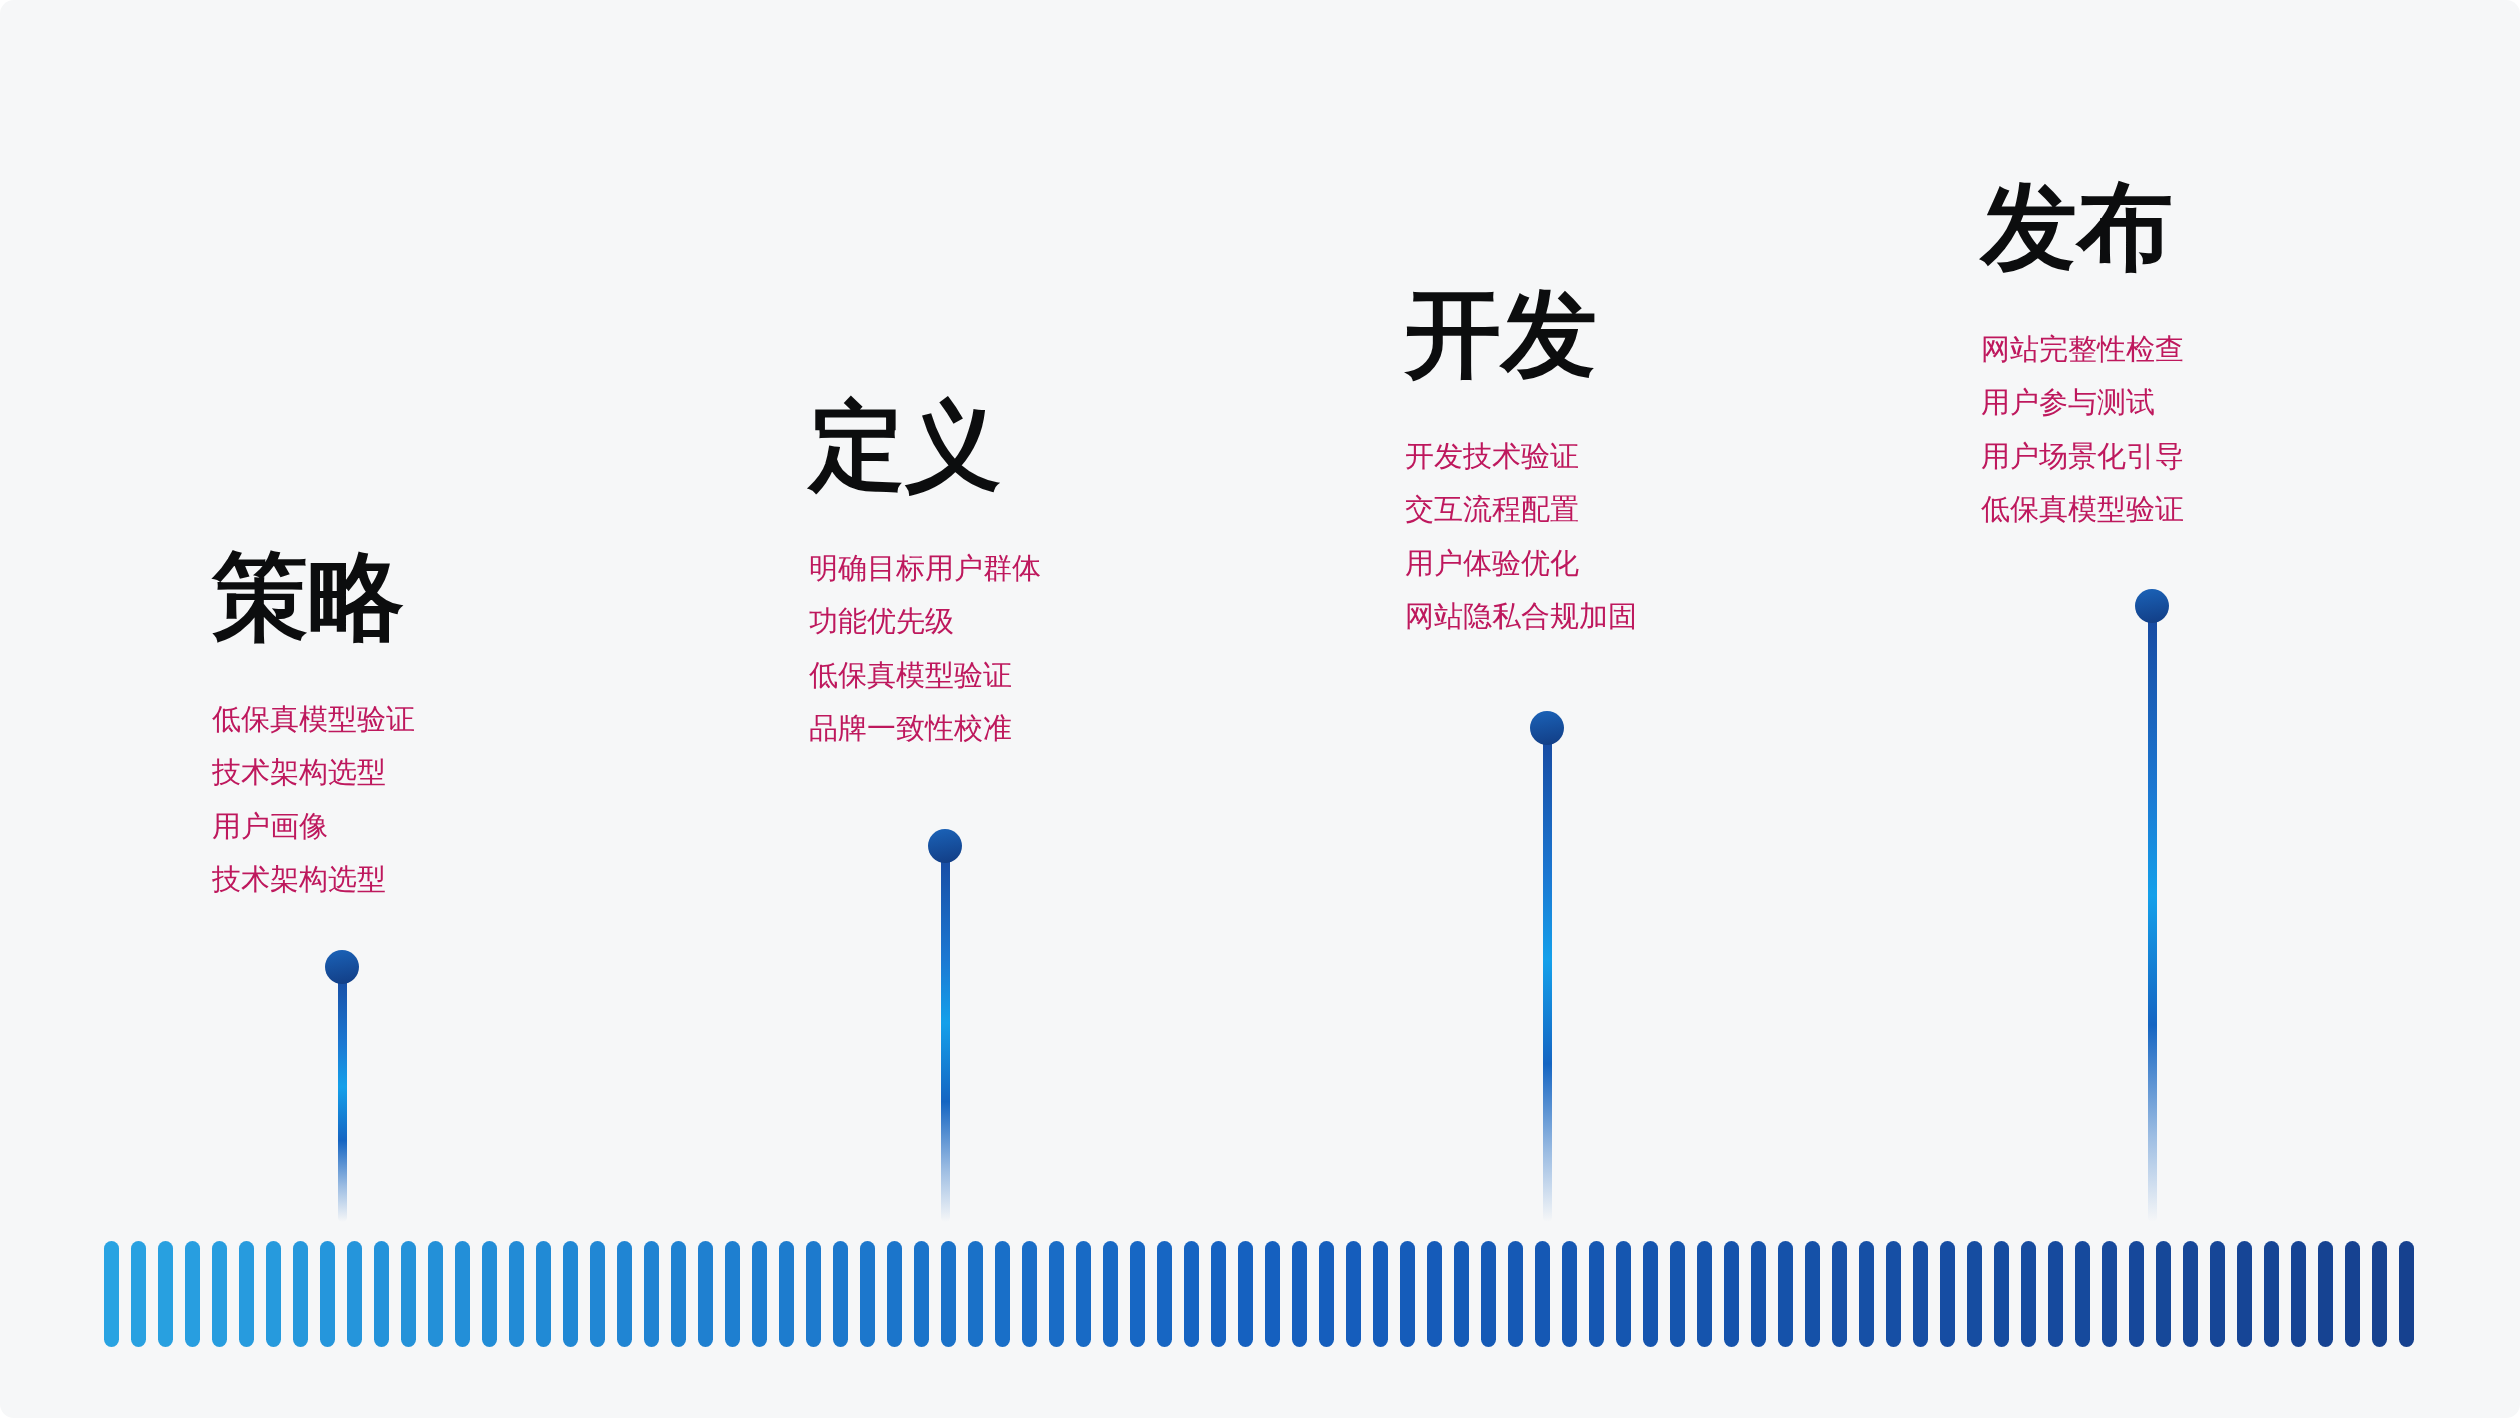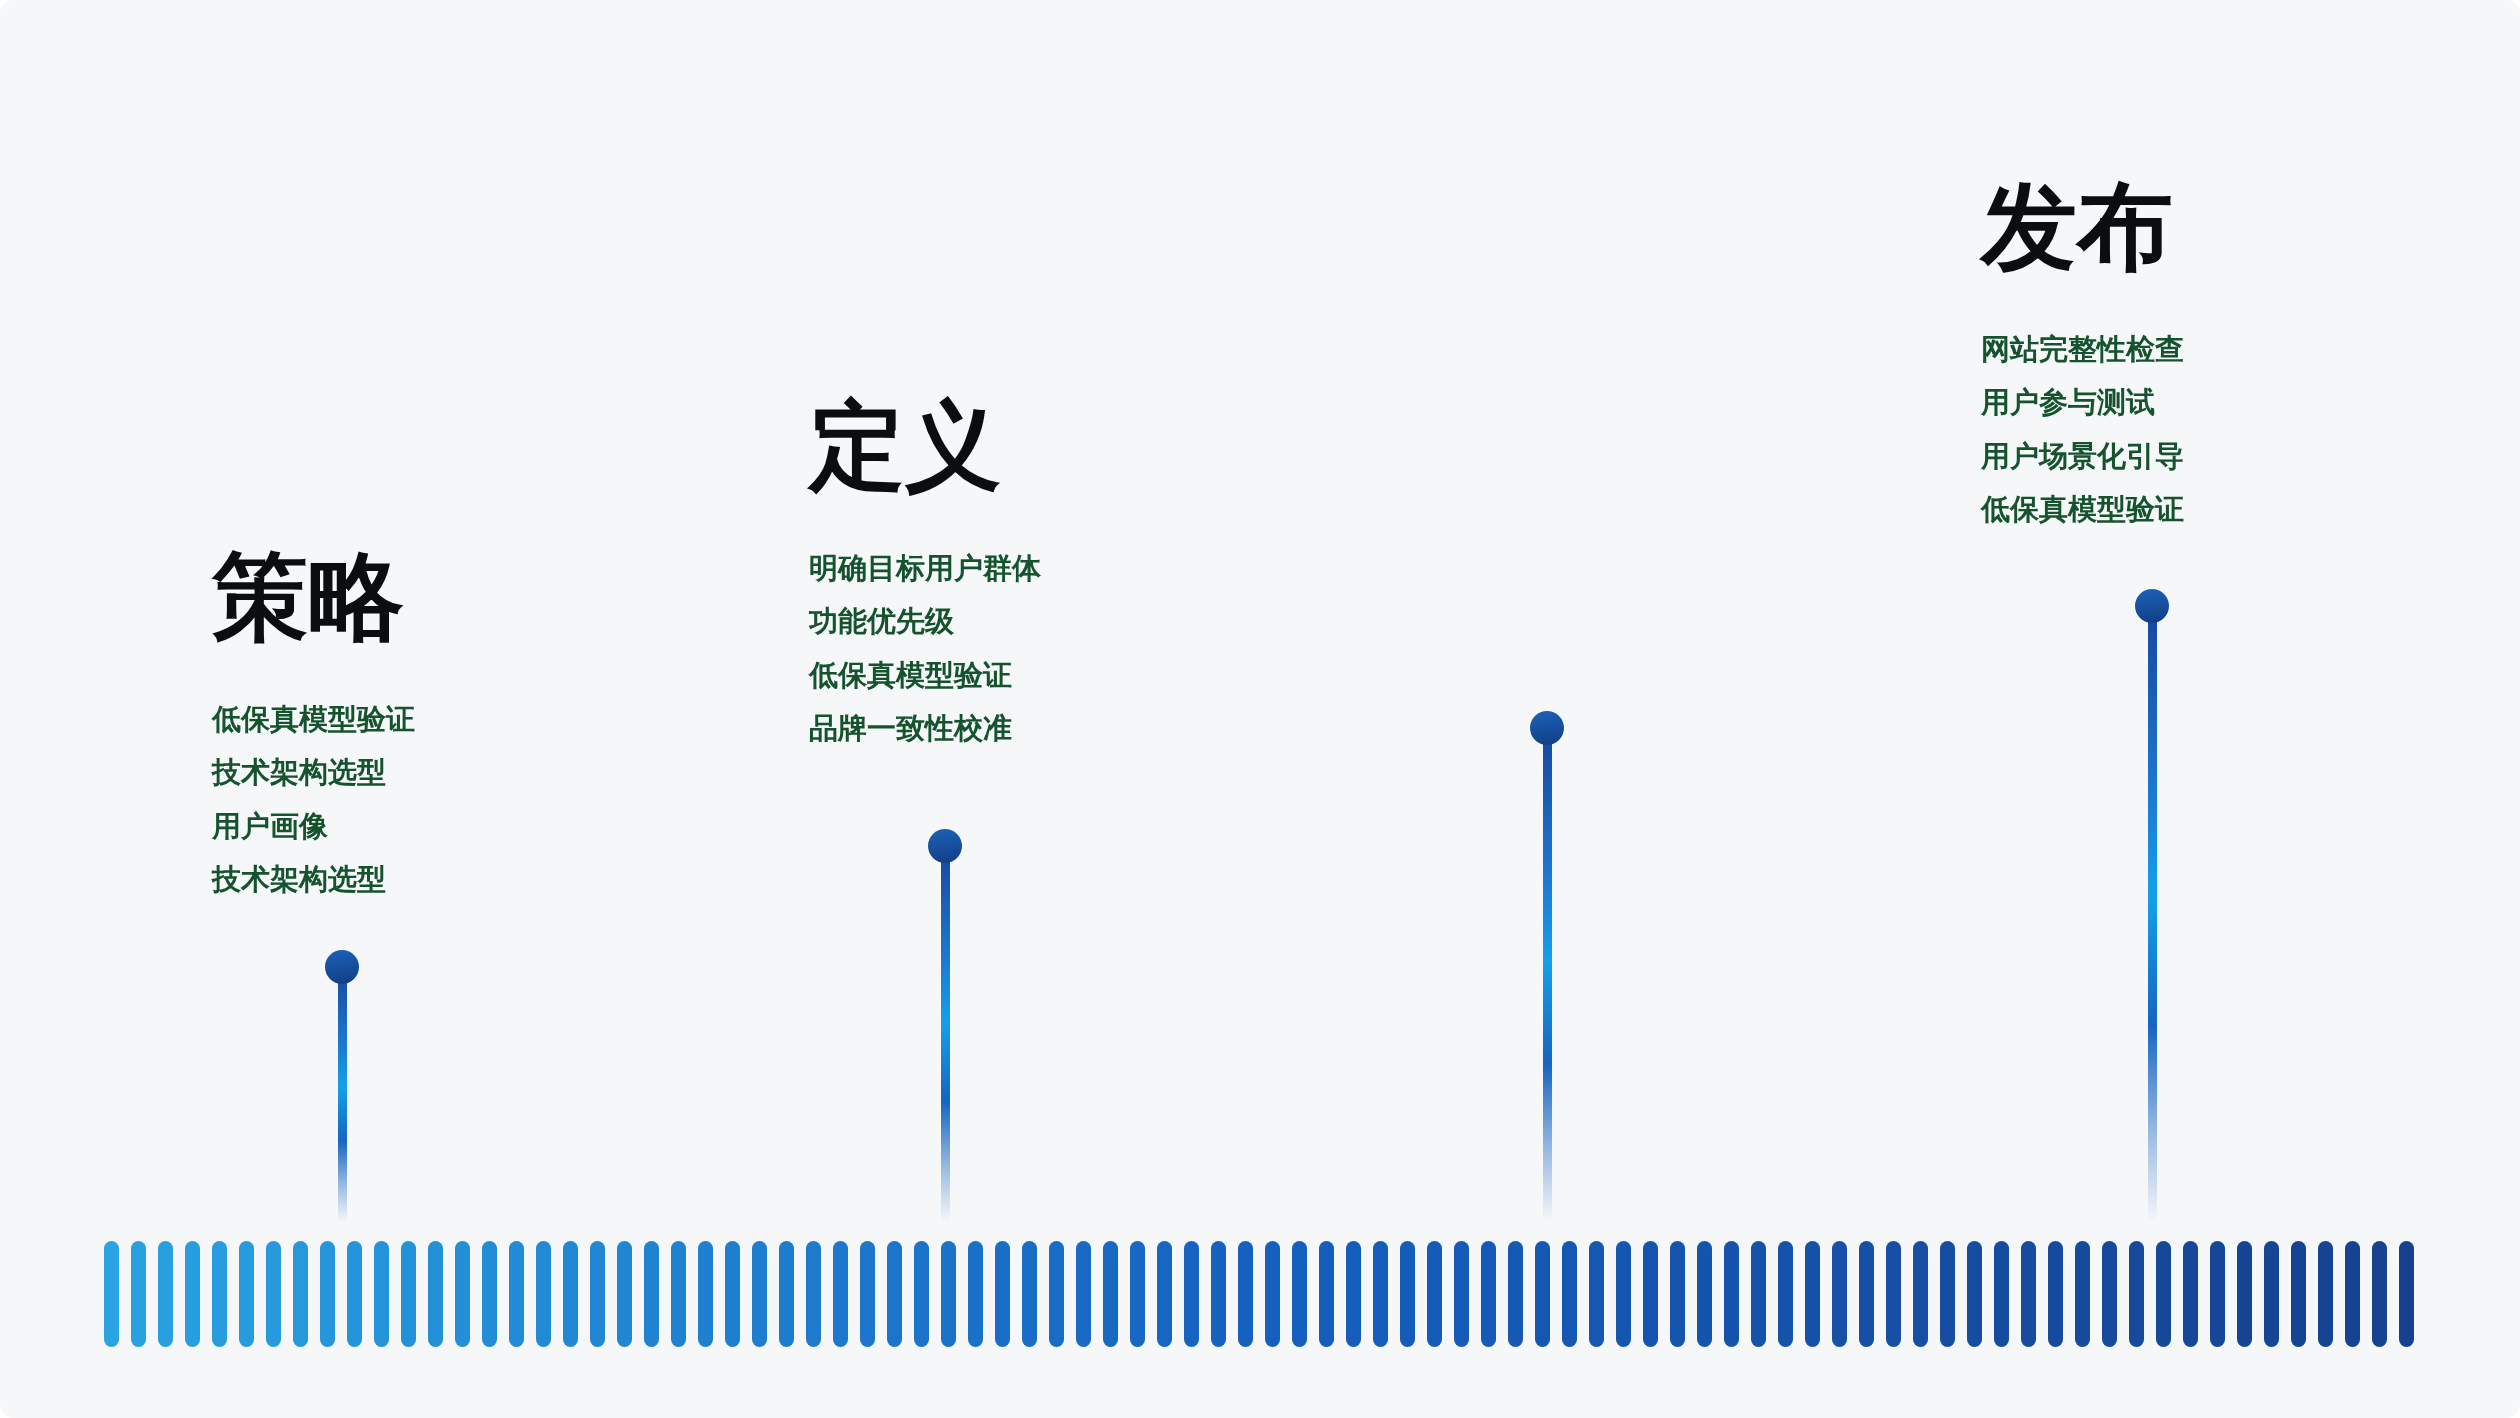--- a/index.html
+++ b/index.html
@@ -46,22 +46,22 @@
     color: #0C0D0E;
     letter-spacing: 0;
     white-space: nowrap;
   }
   .stage-items {
     margin: 48px 0 0 0;
     padding: 0;
     list-style: none;
     font-size: 29px;
     line-height: 53.4px;
-    font-weight: 700;
-    color: #14532d;
+    font-weight: 400;
+    color: #be185d;
     white-space: nowrap;
   }
 
   
   .marker { position: absolute; }
   .stem {
     position: absolute;
     width: 9px;
     border-radius: 4.5px;
     background: linear-gradient(180deg,
@@ -125,20 +125,29 @@
   <div class="stage stage-1">
     <h2 class="stage-title">定义</h2>
     <ul class="stage-items">
       <li>明确目标用户群体</li>
       <li>功能优先级</li>
       <li>低保真模型验证</li>
       <li>品牌一致性校准</li>
     </ul>
   </div>
 
+  <div class="stage stage-2">
+    <h2 class="stage-title">开发</h2>
+    <ul class="stage-items">
+      <li>开发技术验证</li>
+      <li>交互流程配置</li>
+      <li>用户体验优化</li>
+      <li>网站隐私合规加固</li>
+    </ul>
+  </div>
 
   <div class="stage stage-3">
     <h2 class="stage-title">发布</h2>
     <ul class="stage-items">
       <li>网站完整性检查</li>
       <li>用户参与测试</li>
       <li>用户场景化引导</li>
       <li>低保真模型验证</li>
     </ul>
   </div>

